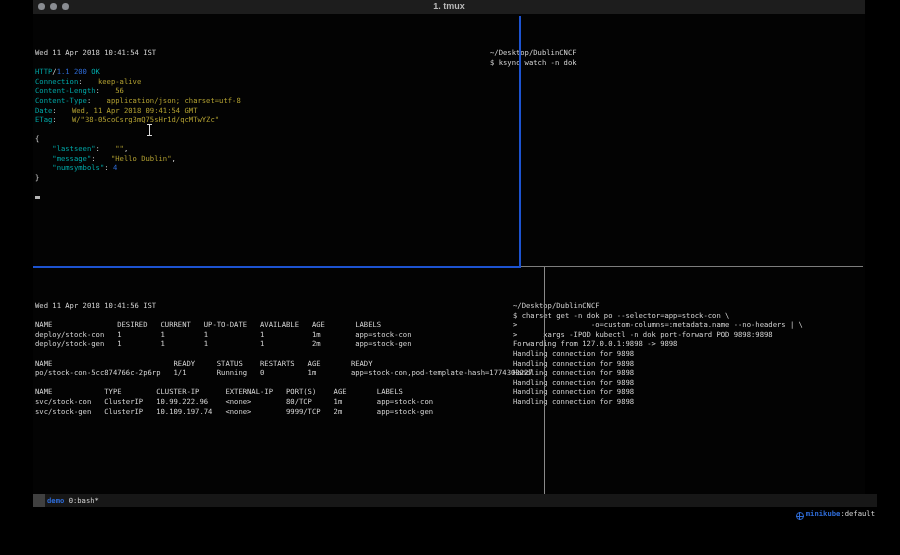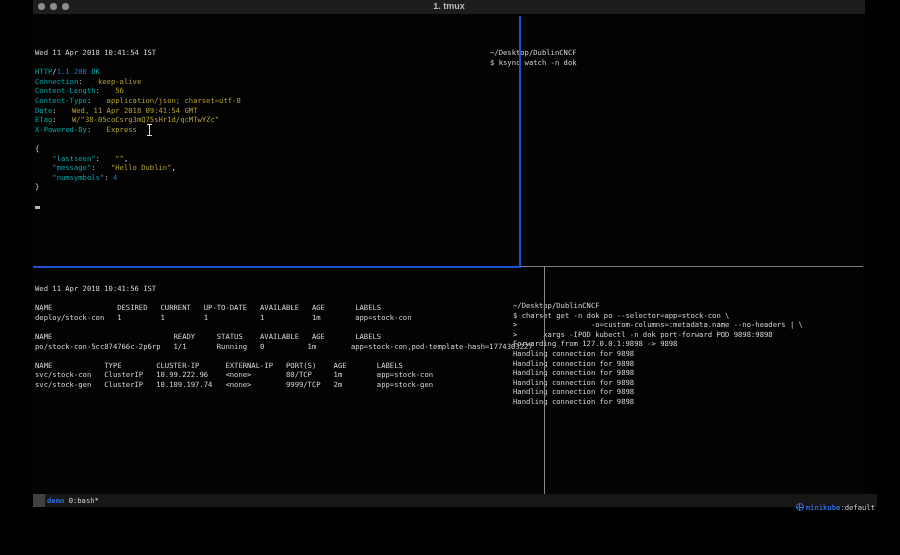--- a/index.html
+++ b/index.html
@@ -12,21 +12,21 @@
   .dots{position:absolute;left:5px;top:3px;display:flex;}
   .dot{width:7px;height:7px;border-radius:50%;background:#8a8d92;margin-right:5px;}
   .title{position:absolute;left:0;right:0;top:1px;text-align:center;color:#b9b9b9;
          font-family:"Liberation Sans",sans-serif;font-size:9px;font-weight:bold;}
   
   .term{position:absolute;left:0;top:14px;width:832px;height:480px;background:#030303;}
   .pane{position:absolute;overflow:hidden;color:#d4d4d4;font-size:7.2px;margin-top:32px;}
   .tl{height:9.6px;line-height:9.6px;white-space:pre;}
   .pane-tl{left:2px;top:2px;width:483px;height:250px;}
   .pane-tr{left:457px;top:2px;width:372px;height:250px;}
-  .pane-bl{left:2px;top:238px;width:507px;height:224px;}
+  .pane-bl{left:2px;top:255px;width:507px;height:224px;}
   .pane-br{left:480px;top:255px;width:350px;height:224px;}
   
   .div-v-top{position:absolute;left:486px;top:2px;width:2px;height:251px;background:#1d53d0;}
   .div-h-blue{position:absolute;left:0;top:252px;width:488px;height:2px;background:#1d53d0;}
   .div-h-gray{position:absolute;left:488px;top:252px;width:342px;height:1px;background:#7d7d7d;}
   .div-v-bot{position:absolute;left:511px;top:253px;width:1px;height:227px;background:#8a8a8a;}
   
   .c-white{color:#d4d4d4;}
   .c-cyan{color:#00a8a8;}
   .c-yellow{color:#b3a132;padding-left:11px;}
@@ -34,21 +34,21 @@
   .c-cursor{display:inline-block;width:5px;height:3px;background:#b4b4b4;vertical-align:baseline;}
   
   .mouse{position:absolute;left:114px;top:110px;width:5px;height:10px;
          border-top:1px solid #dcdcdc;border-bottom:1px solid #dcdcdc;
          background:linear-gradient(to right,transparent 2px,#dcdcdc 2px,#dcdcdc 3px,transparent 3px);
          filter:drop-shadow(0 0 1px #000);}
   
   .statusbar{position:absolute;left:12px;top:494px;width:832px;height:13px;background:#171717;
              font-size:7.2px;line-height:13px;}
   .sb-left{position:absolute;left:2px;top:0;white-space:pre;}
-  .sb-right{position:absolute;right:2px;top:0;white-space:pre;display:flex;align-items:center;height:26px;}
+  .sb-right{position:absolute;right:2px;top:0;white-space:pre;display:flex;align-items:flex-end;height:26px;}
   .sb-left .c-blue,.sb-right .c-blue{font-weight:bold;}
   .helm-icon{display:inline-block;width:6px;height:6px;border:1px solid #2e6bd6;border-radius:50%;
              position:relative;margin-right:2px;}
   .helm-icon::before{content:"";position:absolute;left:2.5px;top:-1px;width:1px;height:8px;background:#2e6bd6;}
   .helm-icon::after{content:"";position:absolute;top:2.5px;left:-1px;height:1px;width:8px;background:#2e6bd6;}
 </style>
 </head>
 <body>
 
 <div class="stage">
@@ -66,41 +66,41 @@
     <div class="term">
       <div class="pane pane-tl">
           <div class="tl"><span class="c-white">Wed 11 Apr 2018 10:41:54 IST</span></div>
           <div class="tl"></div>
           <div class="tl"><span class="c-cyan">HTTP</span><span class="c-white">/</span><span class="c-blue">1.1 200 </span><span class="c-cyan">OK</span></div>
           <div class="tl"><span class="c-cyan">Connection</span><span class="c-white">: </span><span class="c-yellow">keep-alive</span></div>
           <div class="tl"><span class="c-cyan">Content-Length</span><span class="c-white">: </span><span class="c-yellow">56</span></div>
           <div class="tl"><span class="c-cyan">Content-Type</span><span class="c-white">: </span><span class="c-yellow">application/json; charset=utf-8</span></div>
           <div class="tl"><span class="c-cyan">Date</span><span class="c-white">: </span><span class="c-yellow">Wed, 11 Apr 2018 09:41:54 GMT</span></div>
           <div class="tl"><span class="c-cyan">ETag</span><span class="c-white">: </span><span class="c-yellow">W/"38-05coCsrg3mQ75sHr1d/qcMTwYZc"</span></div>
-          <div class="tl"><span class="c-cyan">X-Powered-By</span><span class="c-white">: </span><span class="c-yellow">Express</span></div>
           <div class="tl"></div>
           <div class="tl"><span class="c-white">{</span></div>
           <div class="tl"><span class="c-white">    </span><span class="c-cyan">"lastseen"</span><span class="c-white">: </span><span class="c-yellow">""</span><span class="c-white">,</span></div>
           <div class="tl"><span class="c-white">    </span><span class="c-cyan">"message"</span><span class="c-white">: </span><span class="c-yellow">"Hello Dublin"</span><span class="c-white">,</span></div>
           <div class="tl"><span class="c-white">    </span><span class="c-cyan">"numsymbols"</span><span class="c-white">: </span><span class="c-blue">4</span></div>
           <div class="tl"><span class="c-white">}</span></div>
           <div class="tl"></div>
           <div class="tl"><span class="c-cursor"></span></div>
         </div>
       <div class="pane pane-tr">
           <div class="tl"><span class="c-white">~/Desktop/DublinCNCF</span></div>
           <div class="tl"><span class="c-white">$ ksync watch -n dok</span></div>
         </div>
       <div class="pane pane-bl">
           <div class="tl"><span class="c-white">Wed 11 Apr 2018 10:41:56 IST</span></div>
           <div class="tl"></div>
           <div class="tl"><span class="c-white">NAME               DESIRED   CURRENT   UP-TO-DATE   AVAILABLE   AGE       LABELS</span></div>
           <div class="tl"><span class="c-white">deploy/stock-con   1         1         1            1           1m        app=stock-con</span></div>
+          <div class="tl"><span class="c-white">deploy/stock-gen   1         1         1            1           2m        app=stock-gen</span></div>
           <div class="tl"></div>
-          <div class="tl"><span class="c-white">NAME                            READY     STATUS    AVAILABLE   AGE       LABELS</span></div>
+          <div class="tl"><span class="c-white">NAME                            READY     STATUS    RESTARTS   AGE       READY</span></div>
           <div class="tl"><span class="c-white">po/stock-con-5cc874766c-2p6rp   1/1       Running   0          1m        app=stock-con,pod-template-hash=1774303227</span></div>
           <div class="tl"></div>
           <div class="tl"><span class="c-white">NAME            TYPE        CLUSTER-IP      EXTERNAL-IP   PORT(S)    AGE       LABELS</span></div>
           <div class="tl"><span class="c-white">svc/stock-con   ClusterIP   10.99.222.96    &lt;none&gt;        80/TCP     1m        app=stock-con</span></div>
           <div class="tl"><span class="c-white">svc/stock-gen   ClusterIP   10.109.197.74   &lt;none&gt;        9999/TCP   2m        app=stock-gen</span></div>
         </div>
       <div class="pane pane-br">
           <div class="tl"><span class="c-white">~/Desktop/DublinCNCF</span></div>
           <div class="tl"><span class="c-white">$ charset get -n dok po --selector=app=stock-con \</span></div>
           <div class="tl"><span class="c-white">&gt;                 -o=custom-columns=:metadata.name --no-headers | \</span></div>

